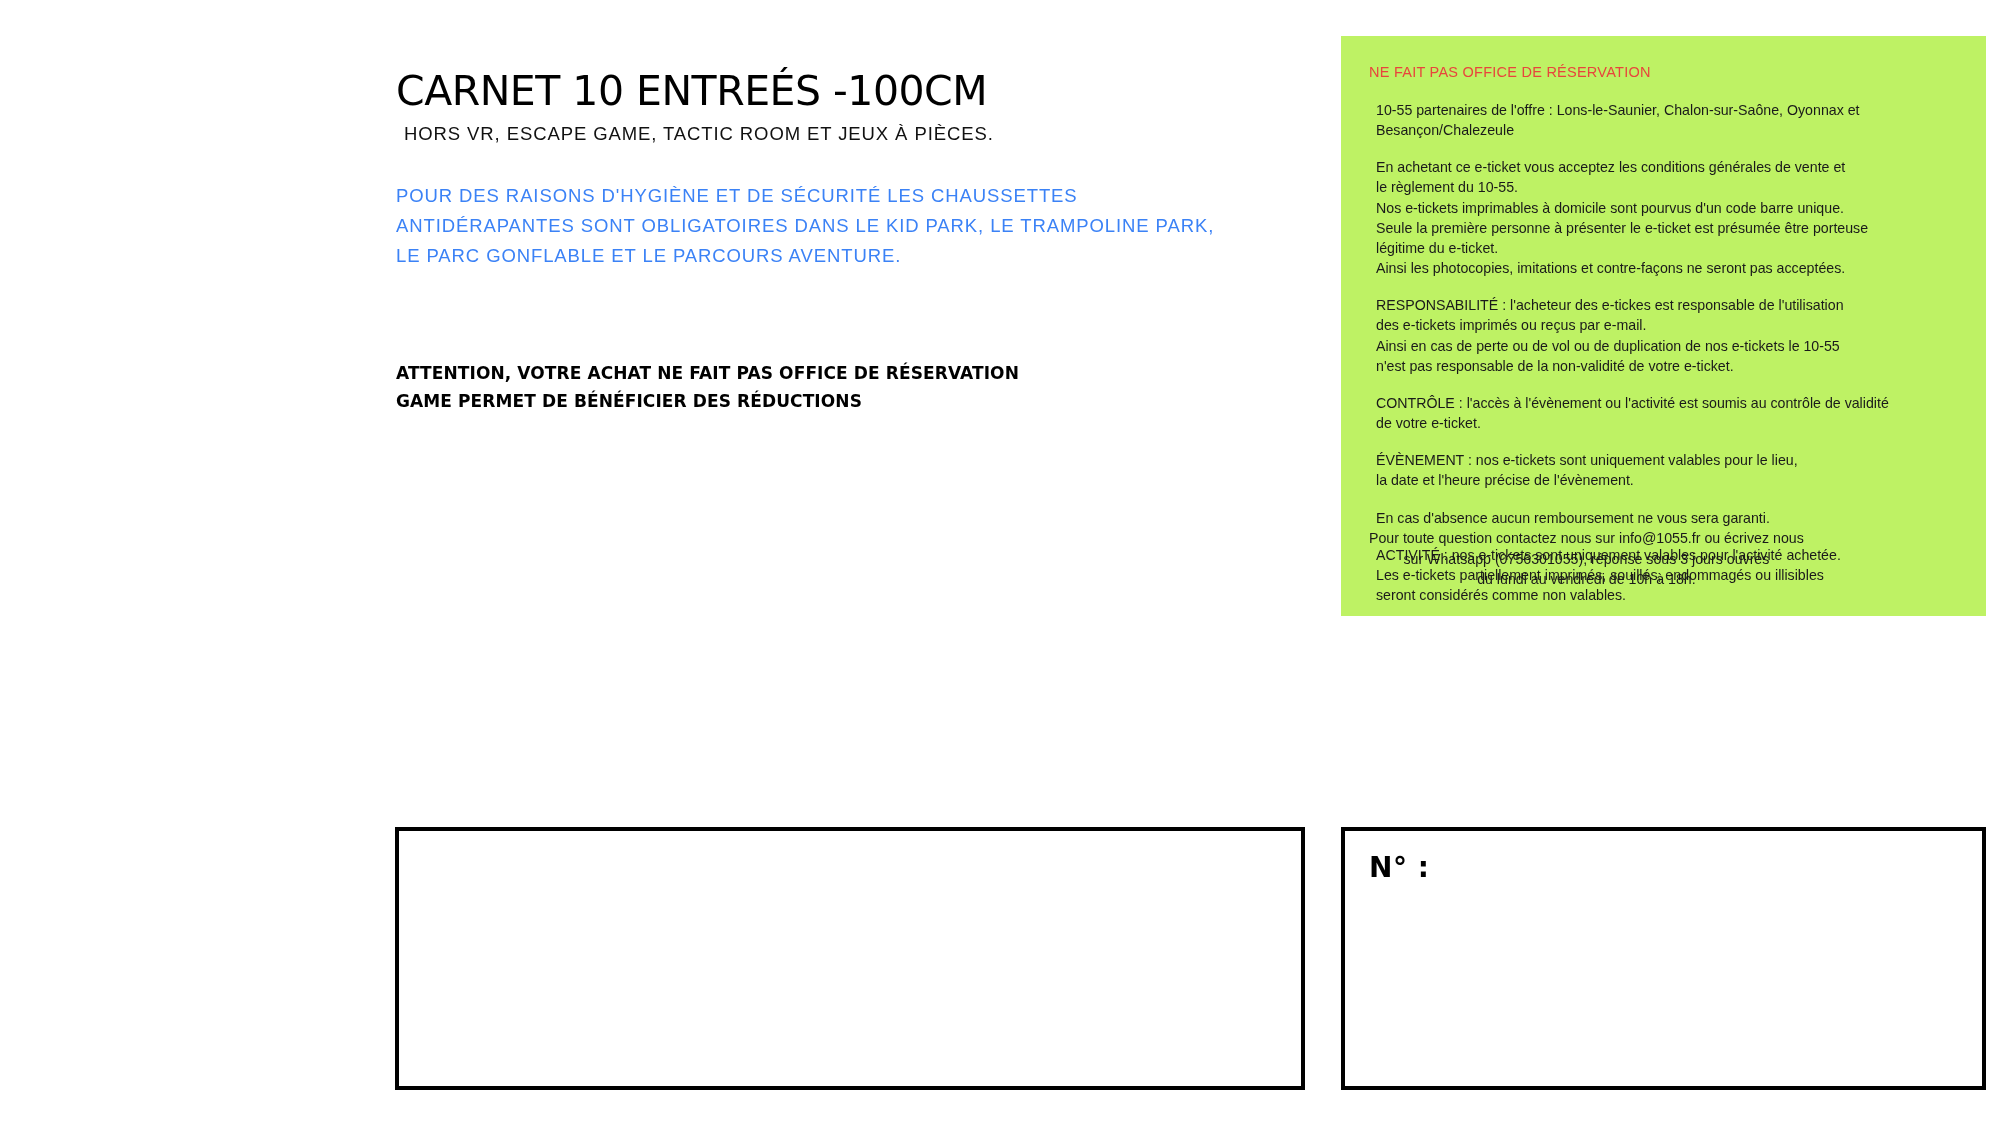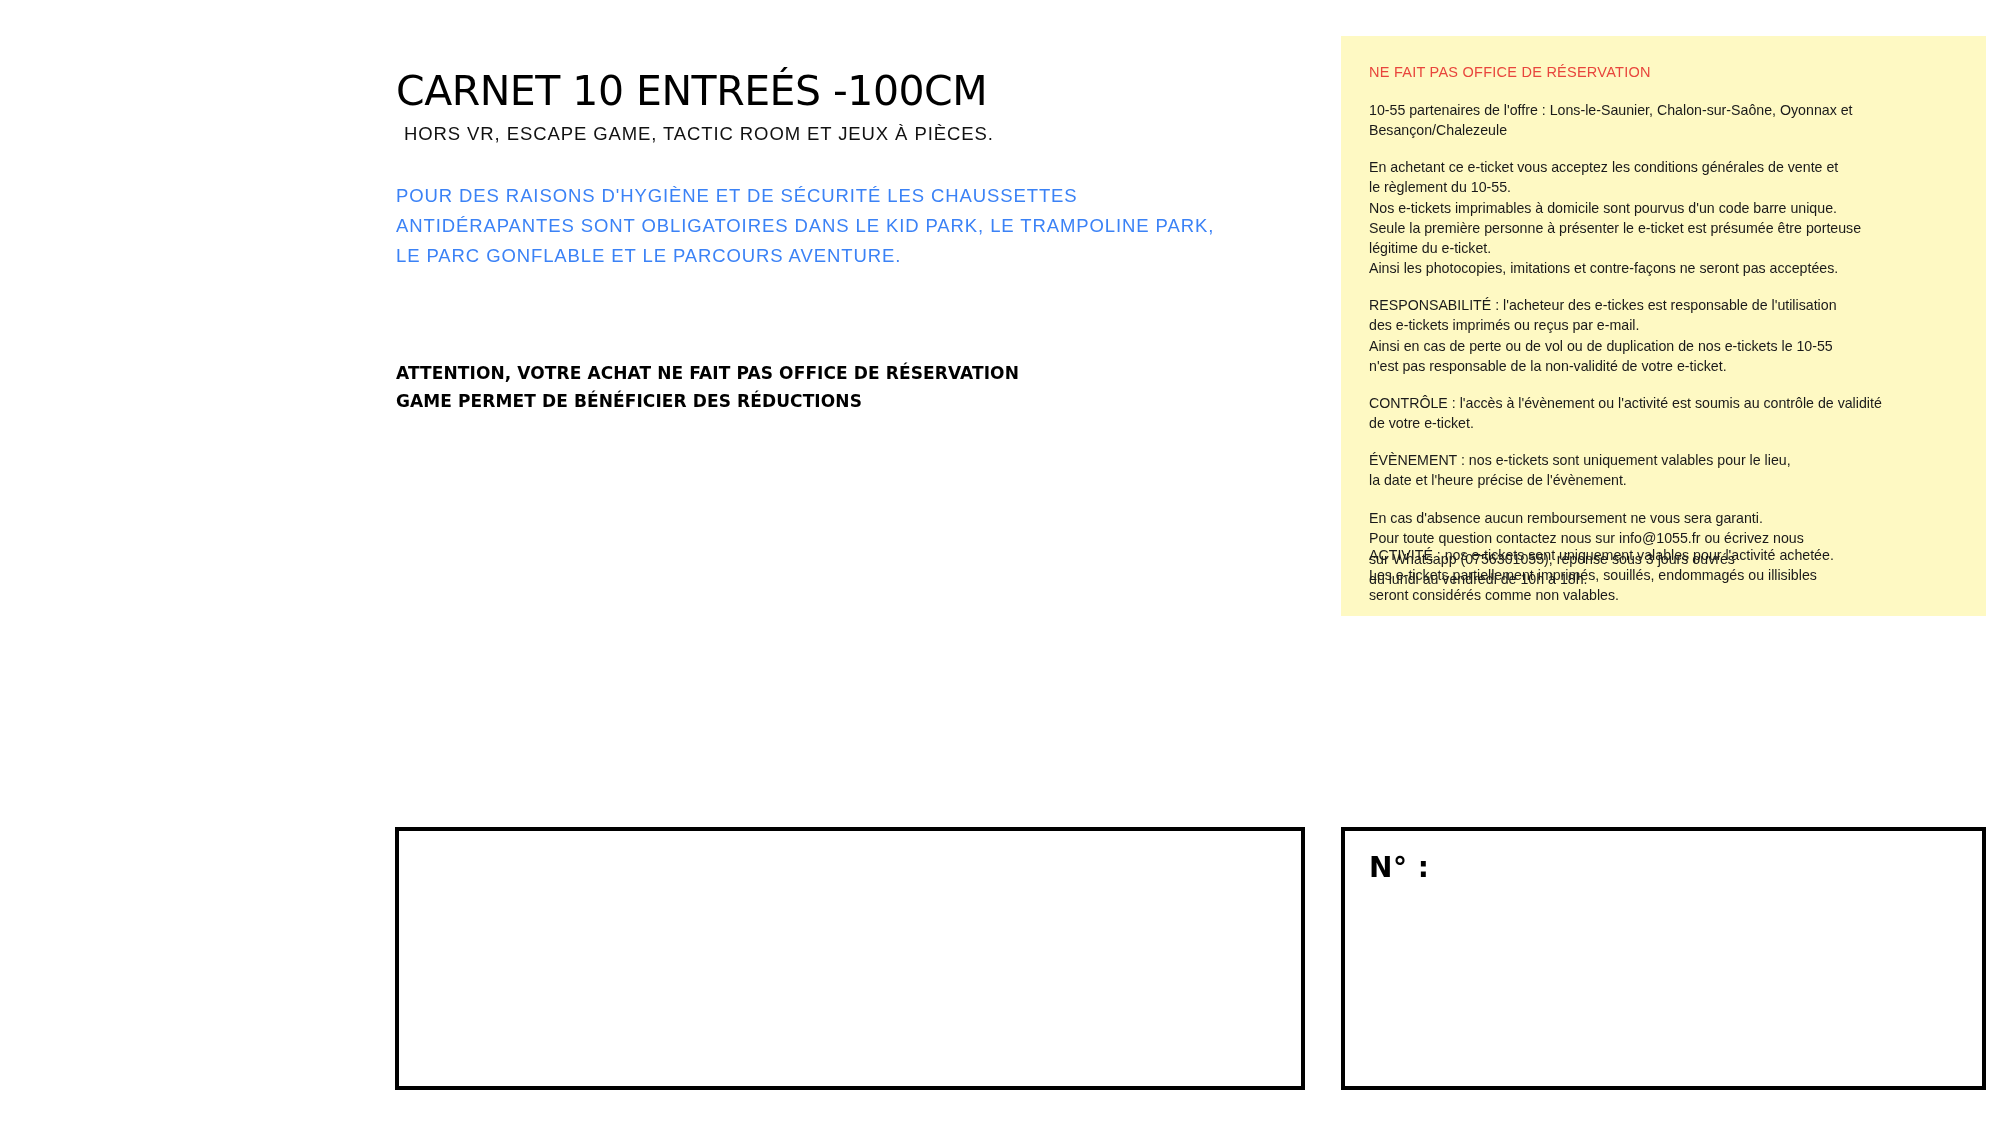--- a/index.html
+++ b/index.html
@@ -66,49 +66,50 @@
   }
   .attention-block .ln { display: block; white-space: nowrap; }
 
   
   .terms-panel {
     position: absolute;
     left: 1341px;
     top: 36px;
     width: 645px;
     height: 580px;
-    background: #fef9c3;
+    background: #bef264;
     box-sizing: border-box;
     padding: 28px 28px 0 28px;
   }
 
   .terms-header {
     color: #e8453c;
     font-size: 14.5px;
     font-weight: normal;
     letter-spacing: 0.25px;
     margin: 0 0 20px 0;
   }
 
   .terms-par {
     color: #1a1a1a;
     font-size: 14.2px;
     line-height: 1.42;
-    margin: 0 0 17px 0;
+    margin: 0 0 17px 7px;
   }
   .terms-par:last-child { margin-bottom: 0; }
   .terms-par .ln { display: block; }
 
   .terms-footer {
     position: absolute;
     left: 28px;
     bottom: 26px;
     color: #1a1a1a;
     font-size: 14.2px;
     line-height: 1.45;
+    text-align: center;
   }
   .terms-footer .ln { display: block; }
 
   
   .box-left {
     position: absolute;
     left: 395px;
     top: 827px;
     width: 910px;
     height: 263px;

